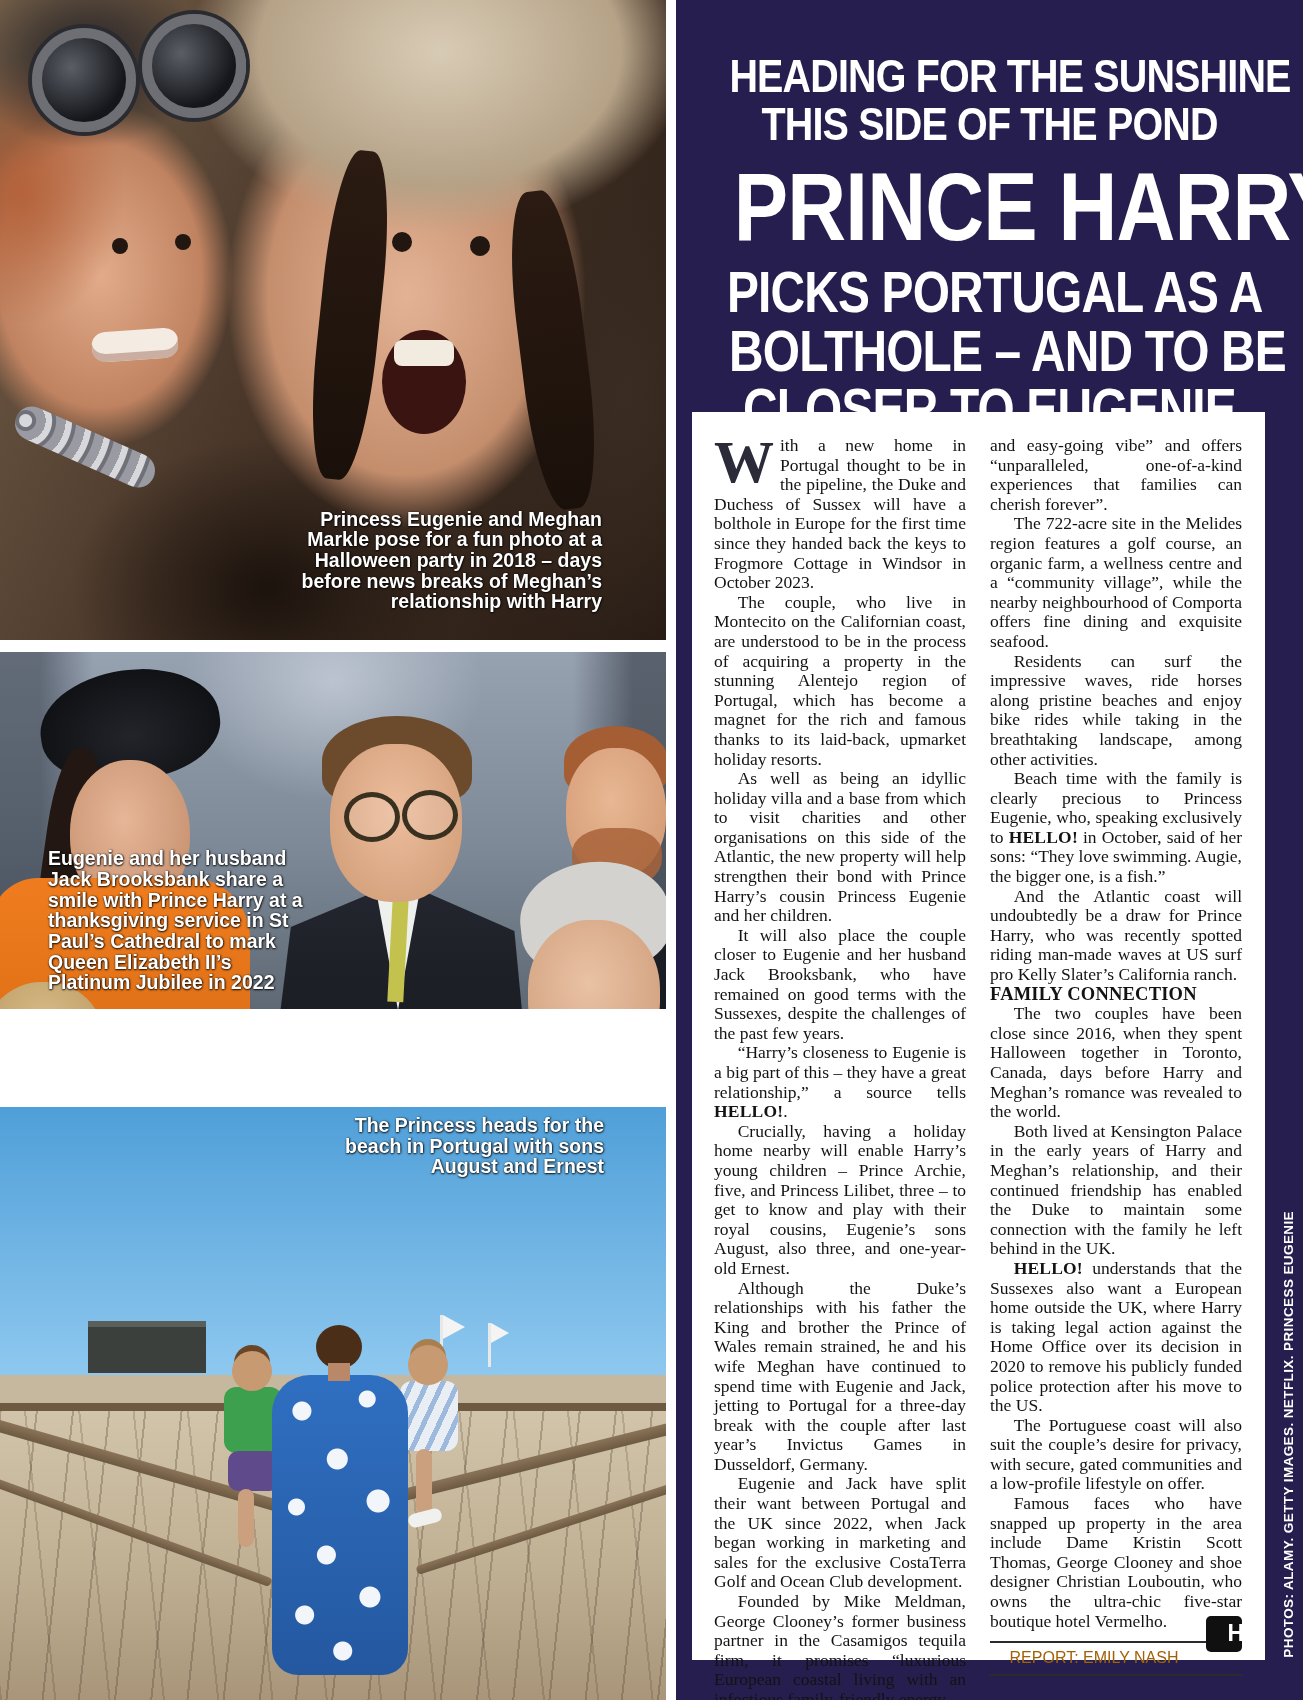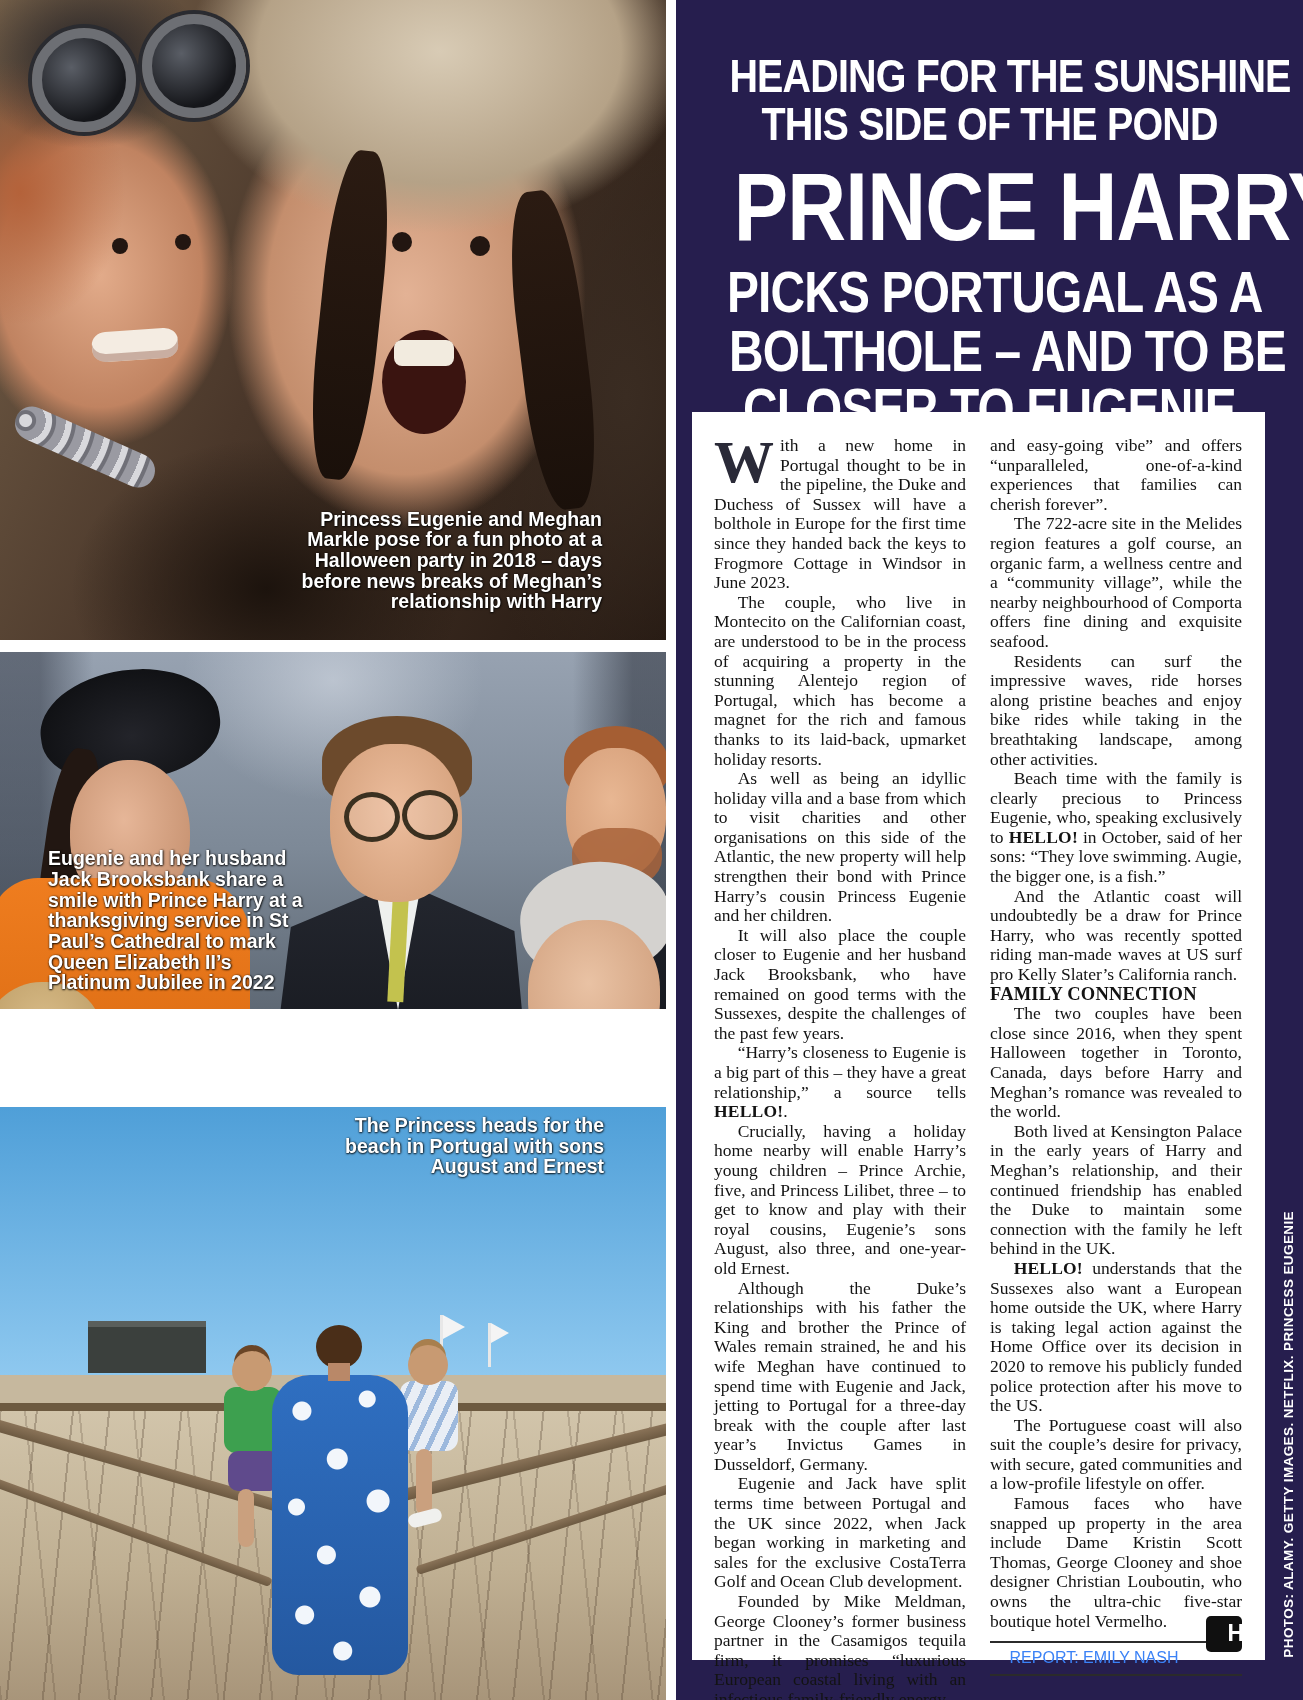--- a/index.html
+++ b/index.html
@@ -135,21 +135,21 @@
   .col p{margin:0;text-indent:1.35em;}
   .col p:first-child{text-indent:0;}
   .col b{font-weight:bold;letter-spacing:.2px;}
   .lead-para{text-indent:0;}
   .dropcap{float:left;font-size:60px;line-height:44px;padding:4px 6px 0 0;font-weight:bold;color:#2a2a38;}
   .subhead{font-weight:bold;font-size:18.5px;margin:8px 0 2px;text-indent:0 !important;text-align:left;letter-spacing:.2px;}
   .h-badge{float:right;width:36px;height:36px;margin:4px 0 0 8px;background:#101010;border-radius:5px;
     color:#fff;font-family:"Liberation Sans",sans-serif;font-weight:bold;font-size:23px;
     display:flex;align-items:center;justify-content:center;}
   .report-box{margin-top:10px;border-top:2px solid #2b2b2b;border-bottom:2px solid #2b2b2b;
-    padding:5px 0 6px;text-align:center;font-family:"Liberation Sans",sans-serif;font-size:16px;color:#3b82f6;}
+    padding:5px 0 6px;text-align:center;font-family:"Liberation Sans",sans-serif;font-size:16px;color:#a16207;}
   .credits{position:absolute;right:7px;bottom:42px;color:#fff;font-family:"Liberation Sans",sans-serif;
     font-size:13.5px;font-weight:bold;letter-spacing:.4px;writing-mode:vertical-rl;transform:rotate(180deg);white-space:nowrap;}
 </style>
 </head>
 <body>
 
 <div class="page">
 
   <div class="photo photo1">
     <div class="shape goggle g1"></div>
@@ -225,29 +225,29 @@
       <span class="ln big-title"><span class="inner">PRINCE HARRY</span></span>
       <span class="ln deck"><span class="inner">PICKS PORTUGAL AS A</span></span>
       <span class="ln deck"><span class="inner">BOLTHOLE – AND TO BE</span></span>
       <span class="ln deck"><span class="inner">CLOSER TO EUGENIE</span></span>
     </div>
 
     <div class="article-box">
       <div class="cols">
         <div class="col">
           <p class="lead-para">
-            <span class="dropcap">W</span><span>ith a new home in Portugal thought to be in the pipeline, the Duke and Duchess of Sussex will have a bolthole in Europe for the first time since they handed back the keys to Frogmore Cottage in Windsor in June 2023.</span>
+            <span class="dropcap">W</span><span>ith a new home in Portugal thought to be in the pipeline, the Duke and Duchess of Sussex will have a bolthole in Europe for the first time since they handed back the keys to Frogmore Cottage in Windsor in October 2023.</span>
           </p>
           <p><span>The couple, who live in Montecito on the Californian coast, are understood to be in the process of acquiring a property in the stunning Alentejo region of Portugal, which has become a magnet for the rich and famous thanks to its laid-back, upmarket holiday resorts.</span></p>
             <p><span>As well as being an idyllic holiday villa and a base from which to visit charities and other organisations on this side of the Atlantic, the new property will help strengthen their bond with Prince Harry’s cousin Princess Eugenie and her children.</span></p>
             <p><span>It will also place the couple closer to Eugenie and her husband Jack Brooksbank, who have remained on good terms with the Sussexes, despite the challenges of the past few years.</span></p>
             <p><span>“Harry’s closeness to Eugenie is a big part of this – they have a great relationship,” a source tells </span><b>HELLO!</b><span>.</span></p>
             <p><span>Crucially, having a holiday home nearby will enable Harry’s young children – Prince Archie, five, and Princess Lilibet, three – to get to know and play with their royal cousins, Eugenie’s sons August, also three, and one-year-old Ernest.</span></p>
             <p><span>Although the Duke’s relationships with his father the King and brother the Prince of Wales remain strained, he and his wife Meghan have continued to spend time with Eugenie and Jack, jetting to Portugal for a three-day break with the couple after last year’s Invictus Games in Dusseldorf, Germany.</span></p>
-            <p><span>Eugenie and Jack have split terms time between Portugal and the UK since 2022, when Jack began working in marketing and sales for the exclusive CostaTerra Golf and Ocean Club development.</span></p>
+            <p><span>Eugenie and Jack have split their want between Portugal and the UK since 2022, when Jack began working in marketing and sales for the exclusive CostaTerra Golf and Ocean Club development.</span></p>
             <p><span>Founded by Mike Meldman, George Clooney’s former business partner in the Casamigos tequila firm, it promises “luxurious European coastal living with an infectious family-friendly energy</span></p>
         </div>
         <div class="col">
           <p><span>and easy-going vibe” and offers “unparalleled, one-of-a-kind experiences that families can cherish forever”.</span></p>
             <p><span>The 722-acre site in the Melides region features a golf course, an organic farm, a wellness centre and a “community village”, while the nearby neighbourhood of Comporta offers fine dining and exquisite seafood.</span></p>
             <p><span>Residents can surf the impressive waves, ride horses along pristine beaches and enjoy bike rides while taking in the breathtaking landscape, among other activities.</span></p>
             <p><span>Beach time with the family is clearly precious to Princess Eugenie, who, speaking exclusively to </span><b>HELLO!</b><span> in October, said of her sons: “They love swimming. Augie, the bigger one, is a fish.”</span></p>
             <p><span>And the Atlantic coast will undoubtedly be a draw for Prince Harry, who was recently spotted riding man-made waves at US surf pro Kelly Slater’s California ranch.</span></p>
           <p class="subhead">FAMILY CONNECTION</p>
           <p><span>The two couples have been close since 2016, when they spent Halloween together in Toronto, Canada, days before Harry and Meghan’s romance was revealed to the world.</span></p>

